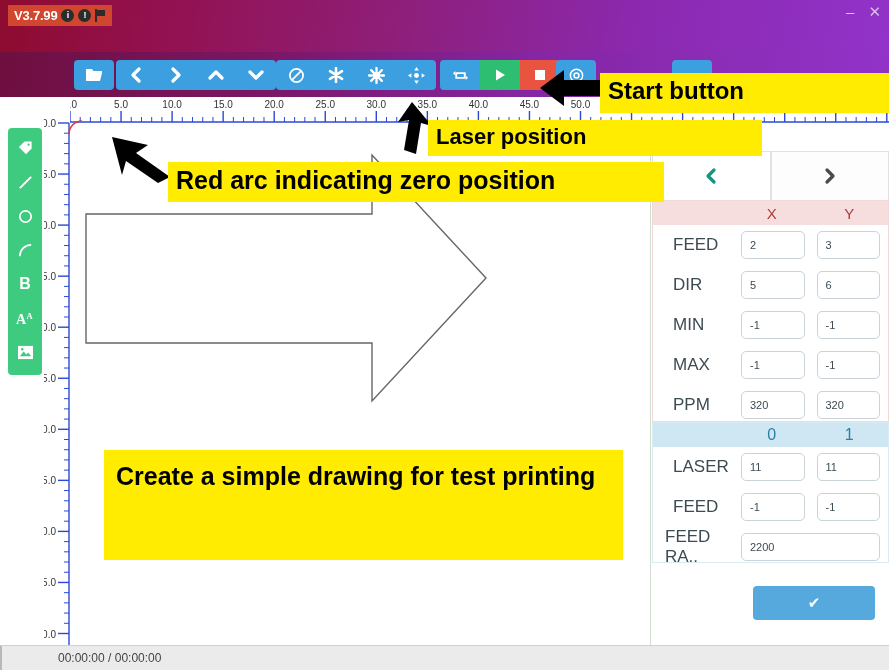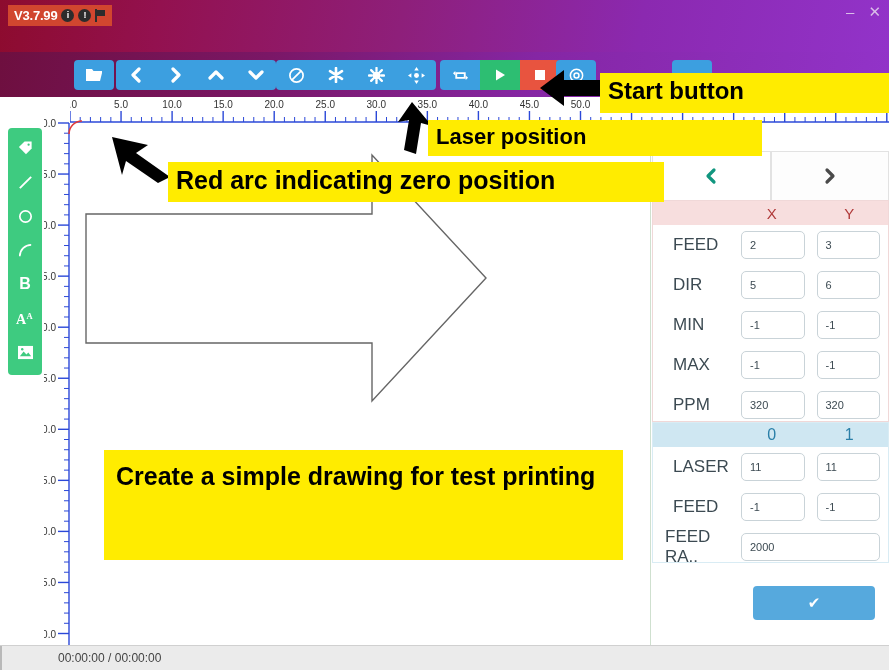--- a/index.html
+++ b/index.html
@@ -560,21 +560,21 @@
       <div class="fld">11</div>
       <div class="fld wide">11</div>
     </div>
     <div class="tbl-row">
       <div class="row-lab">FEED</div>
       <div class="fld">-1</div>
       <div class="fld wide">-1</div>
     </div>
     <div class="tbl-row">
       <div class="row-lab narrow">FEED RA..</div>
-      <div class="fld wide" style="flex:2">2000</div>
+      <div class="fld wide" style="flex:2">2200</div>
     </div>
   </div>
 
   <div class="ok-btn">✔</div>
 
   <div class="statusbar">
     <div class="status-tick"></div>
     <div class="status-text">00:00:00 / 00:00:00</div>
   </div>
 

